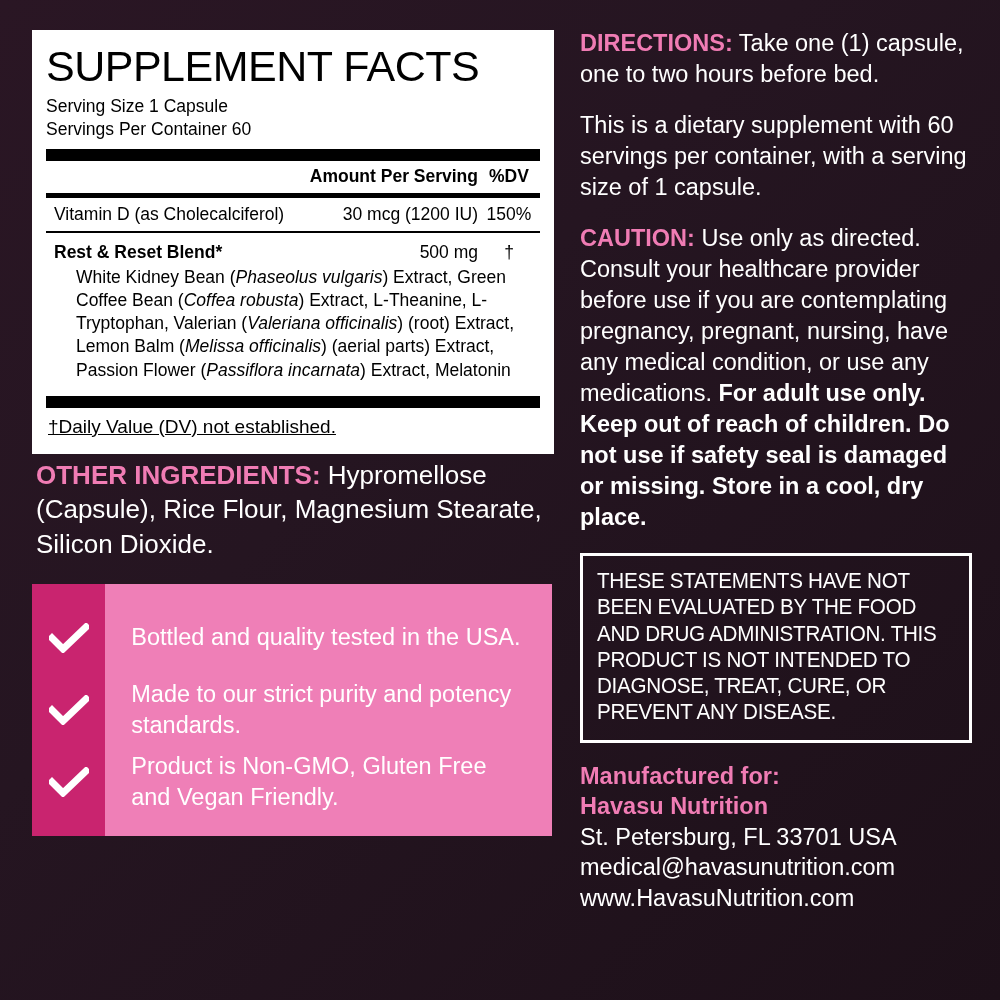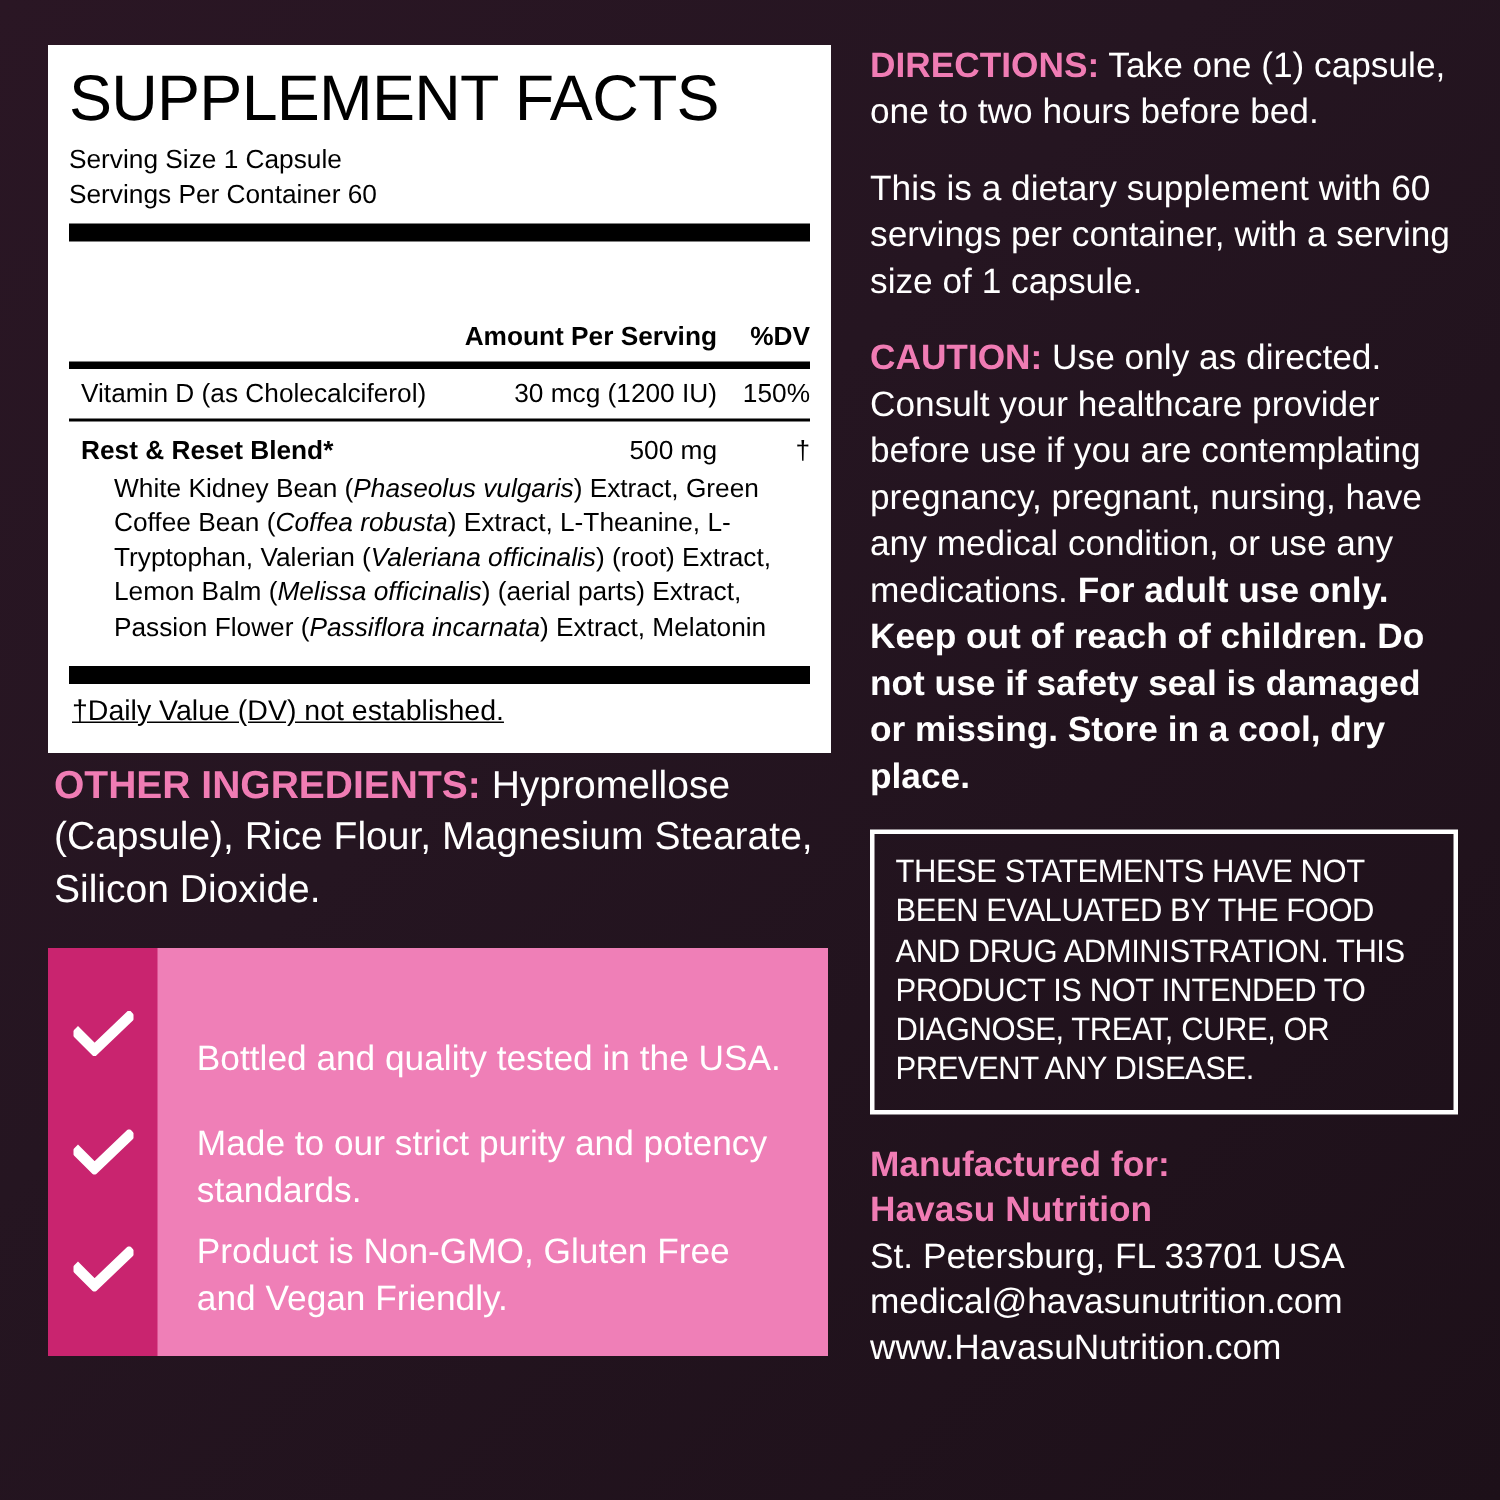--- a/index.html
+++ b/index.html
@@ -64,25 +64,24 @@
   }
   .row {
     display: flex;
     align-items: flex-start;
     font-size: 17.5px;
     line-height: 1.3;
     padding: 5px 0 5px 0;
   }
   .row .c1 { flex: 1 1 auto; padding-left: 8px; }
   .row .c2 { width: 170px; text-align: right; }
-  .row .c3 { width: 62px; text-align: right; }
+  .row .c3 { width: 62px; text-align: center; }
   .hdr-row {
     font-weight: bold;
     padding: 4px 0 5px 0;
-    margin-top: 48px;
   }
   .blend-name { font-weight: bold; }
   .blend-body {
     font-size: 17.5px;
     line-height: 1.33;
     padding: 2px 0 6px 30px;
   }
   .it { font-style: italic; }
   .footnote {
     font-size: 19px;
@@ -127,21 +126,20 @@
     display: flex;
     align-items: center;
   }
   .bullet-col {
     flex: 1 1 auto;
     padding: 18px 20px 18px 26px;
     box-sizing: border-box;
     display: flex;
     flex-direction: column;
     justify-content: space-around;
-    margin-top: 20px;
   }
   .bullet-text {
     color: #ffffff;
     font-size: 23.5px;
     line-height: 1.3;
     height: 72px;
     display: flex;
     align-items: center;
   }
 

